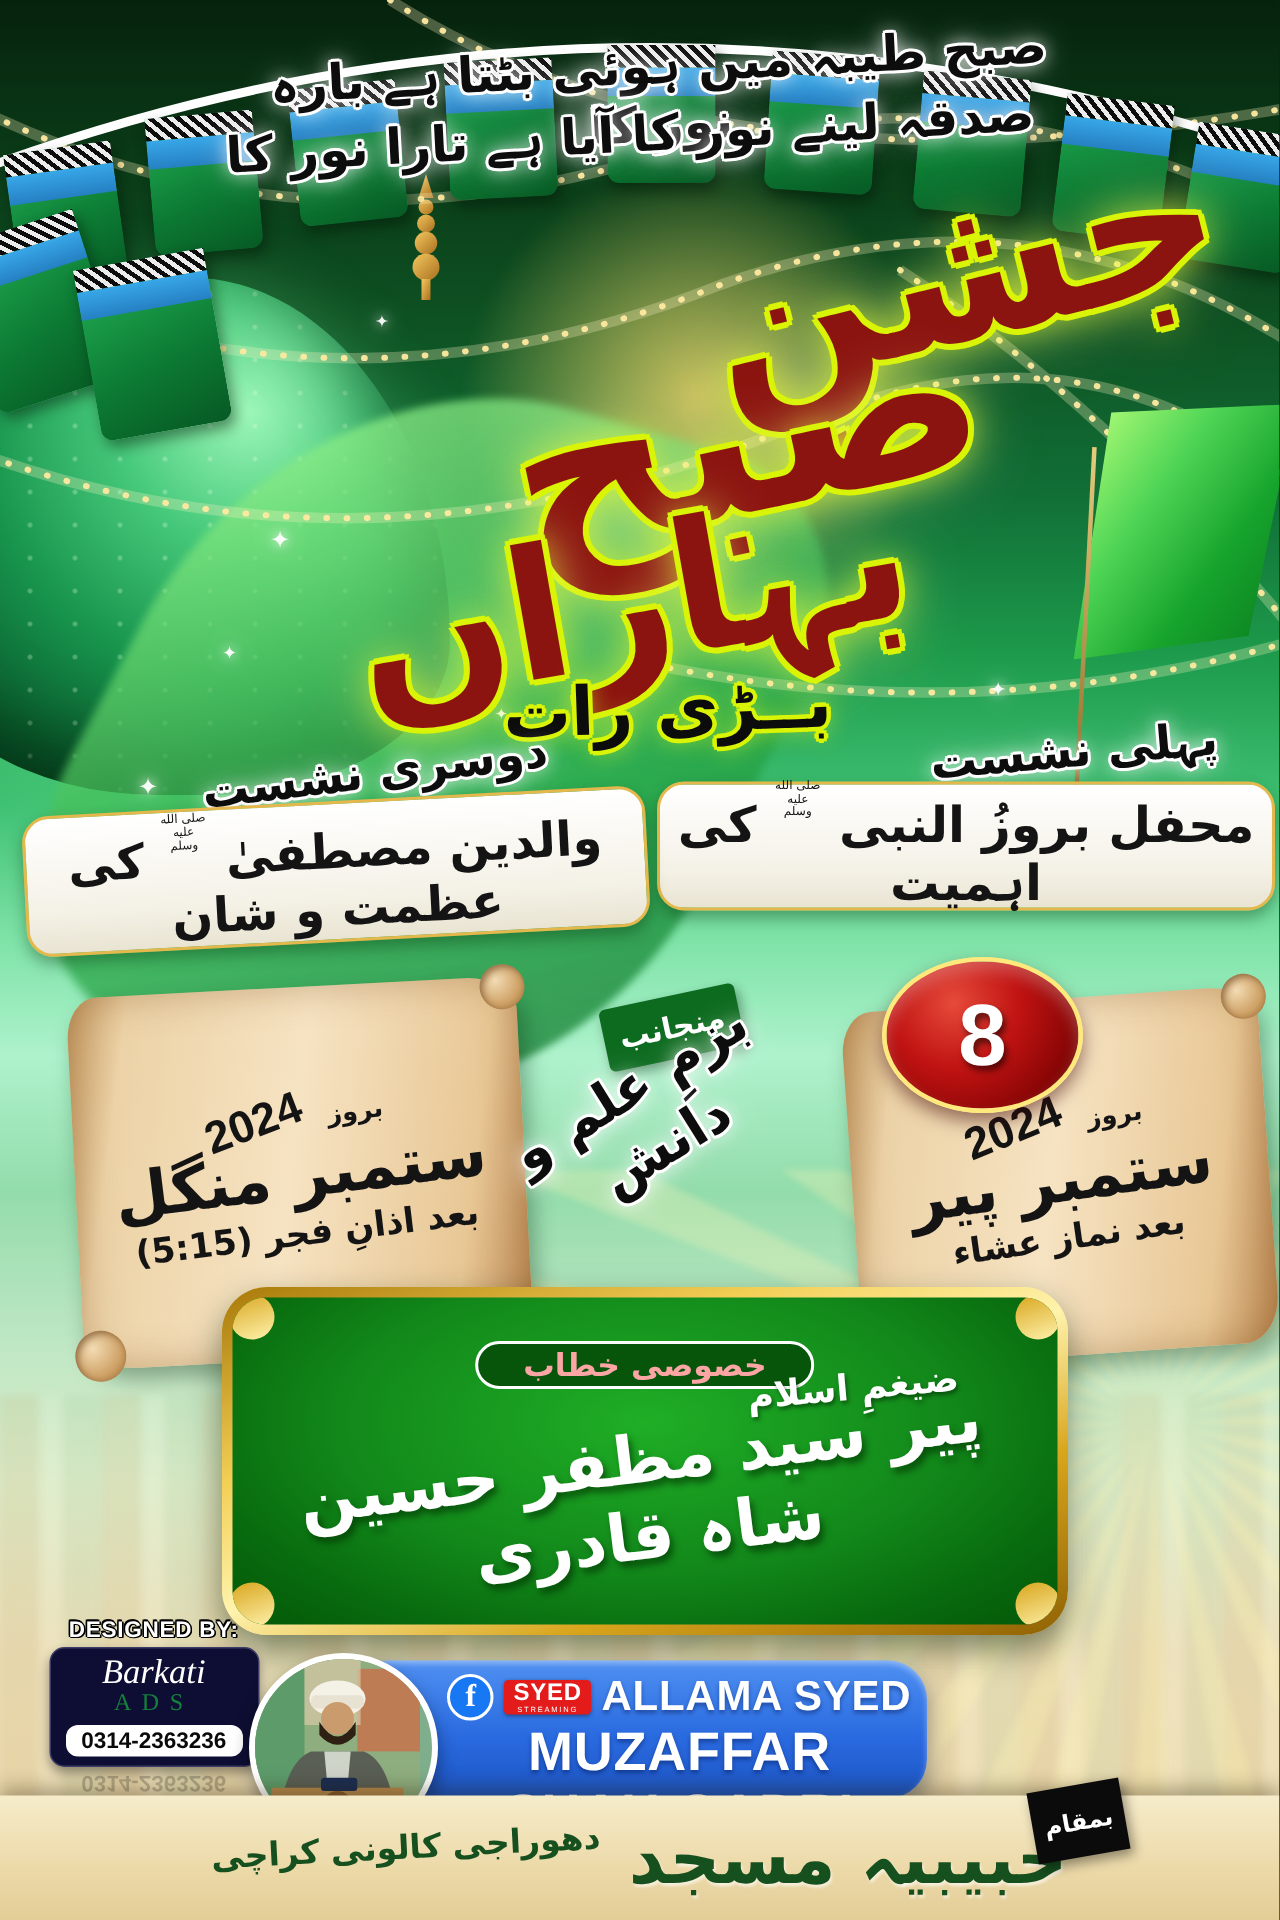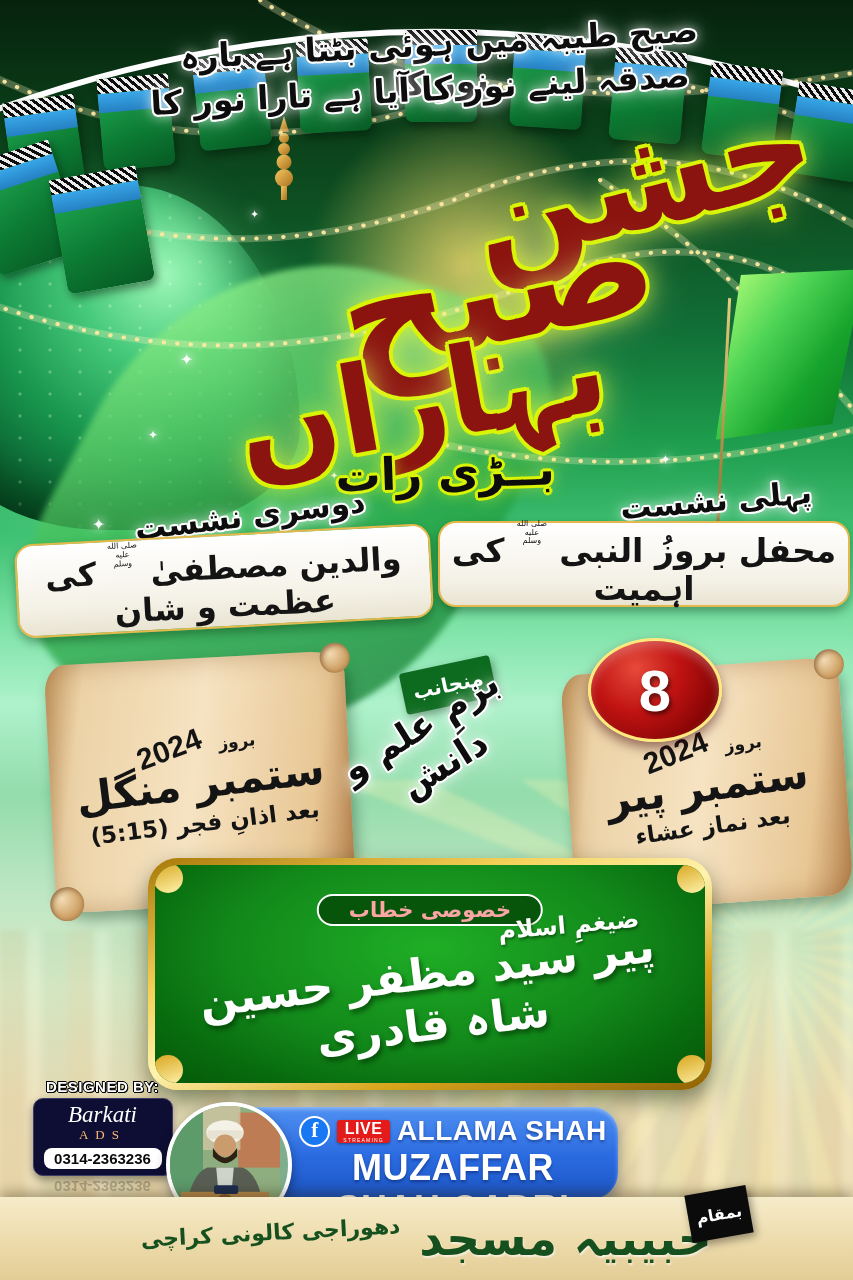--- a/index.html
+++ b/index.html
@@ -137,21 +137,21 @@
     font-size:44px;font-weight:bold;transform:rotate(-7deg);line-height:1.15;
     text-shadow:2px 4px 5px rgba(0,45,0,.6);}
 
   
   .designer{left:30px;top:1078px;width:145px;z-index:22;text-align:center;}
   .designer .head{color:#fff;font-size:15px;font-weight:bold;letter-spacing:.5px;
     text-shadow:1px 0 #000,-1px 0 #000,0 1px #000,0 -1px #000,1px 1px #000,-1px -1px #000;}
   .designer .box{margin:3px auto 0;width:130px;background:#0e0e34;border:1px solid #3c3c66;
     border-radius:10px;padding:4px 4px 6px;box-shadow:0 4px 8px rgba(0,0,0,.4);}
   .designer .brand{color:#fff;font-family:"Liberation Serif",serif;font-style:italic;font-size:23px;line-height:1;}
-  .designer .sub{color:#fdba74;font-family:"Liberation Serif",serif;font-size:13px;letter-spacing:7px;margin-top:1px;}
+  .designer .sub{color:#15803d;font-family:"Liberation Serif",serif;font-size:16px;letter-spacing:7px;margin-top:1px;}
   .designer .phone{margin:5px auto 0;width:118px;background:#fff;border-radius:8px;
     color:#0a0a0a;font-size:15px;font-weight:bold;padding:2px 0;}
   .designer .phone-reflect{transform:scaleY(-1);opacity:.22;color:#0a0a0a;font-size:15px;font-weight:bold;margin-top:2px;}
 
   
   .blue-banner{left:232px;top:1107px;width:386px;height:92px;z-index:24;border-radius:26px;
     background:linear-gradient(180deg,#4f90f2 0%,#2a6ae0 55%,#1c55c4 100%);
     box-shadow:0 8px 16px rgba(10,20,60,.45), inset 0 2px 4px rgba(255,255,255,.4);}
   .bb-tail{left:548px;top:1193px;z-index:23;width:0;height:0;
     border-left:13px solid transparent;border-right:13px solid transparent;border-top:22px solid #1d57c6;}
@@ -326,24 +326,24 @@
       <div class="phone">0314-2363236</div>
     </div>
     <div class="phone-reflect">0314-2363236</div>
   </div>
 
   <div class="abs blue-banner">
     <div class="bb-text">
       <div class="bb-line1">
         <span class="fb-badge">f</span>
         <span class="live-badge">
-          <div class="live-word">LIVE</div>
+          <div class="live-word">SYED</div>
           <div class="live-sub">STREAMING</div>
         </span>
-        <span class="bb-name1">ALLAMA SHAH</span>
+        <span class="bb-name1">ALLAMA SYED</span>
       </div>
       <div class="bb-line2">MUZAFFAR SHAH QADRI</div>
     </div>
   </div>
   <div class="abs bb-tail"></div>
 
   <div class="abs photo">
     <svg width="110" height="110" viewBox="0 0 100 100">
       <rect x="0" y="0" width="100" height="100" fill="#8fae7f"></rect>
       <rect x="0" y="0" width="30" height="100" fill="#5d9b6b"></rect>

